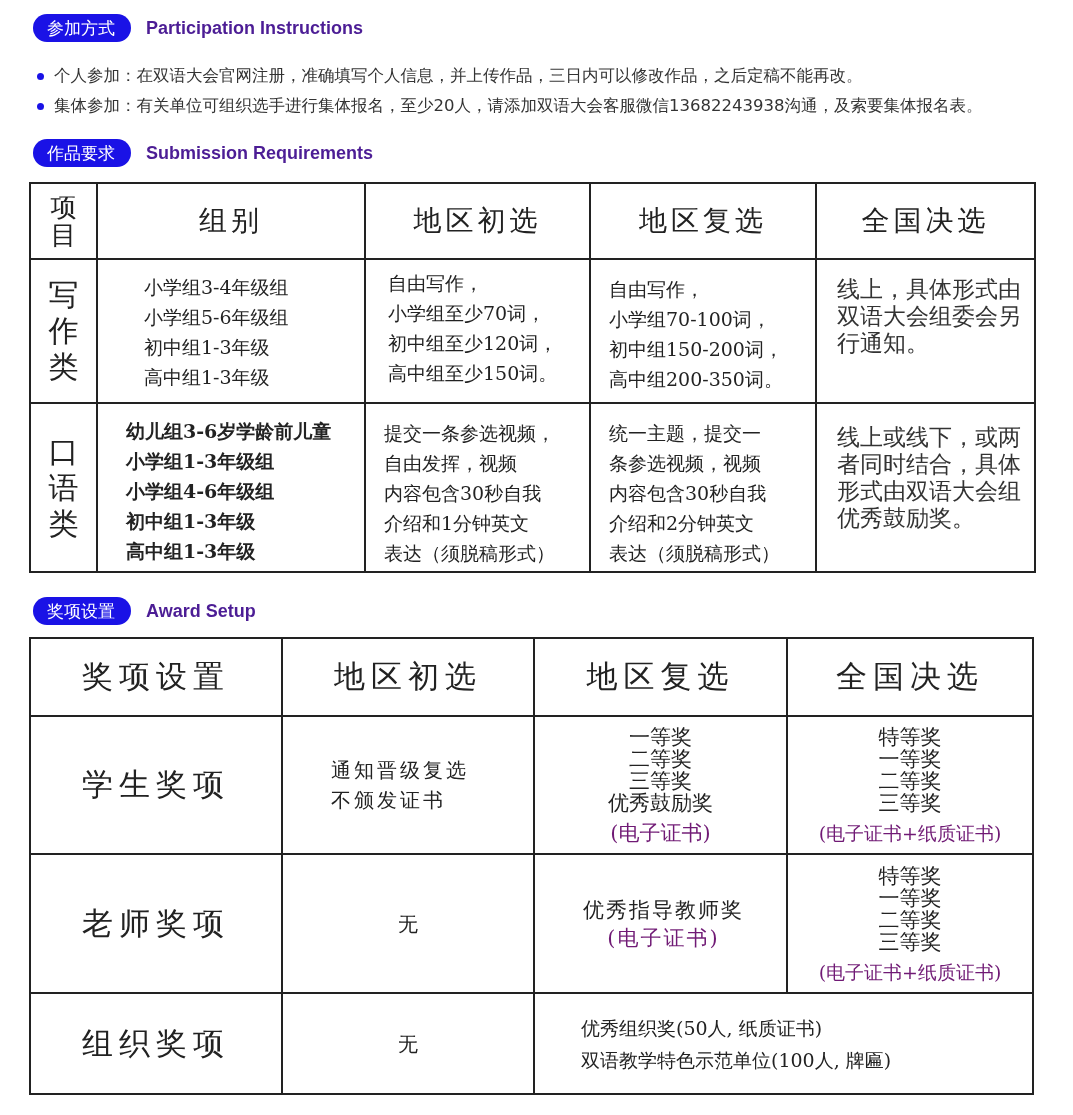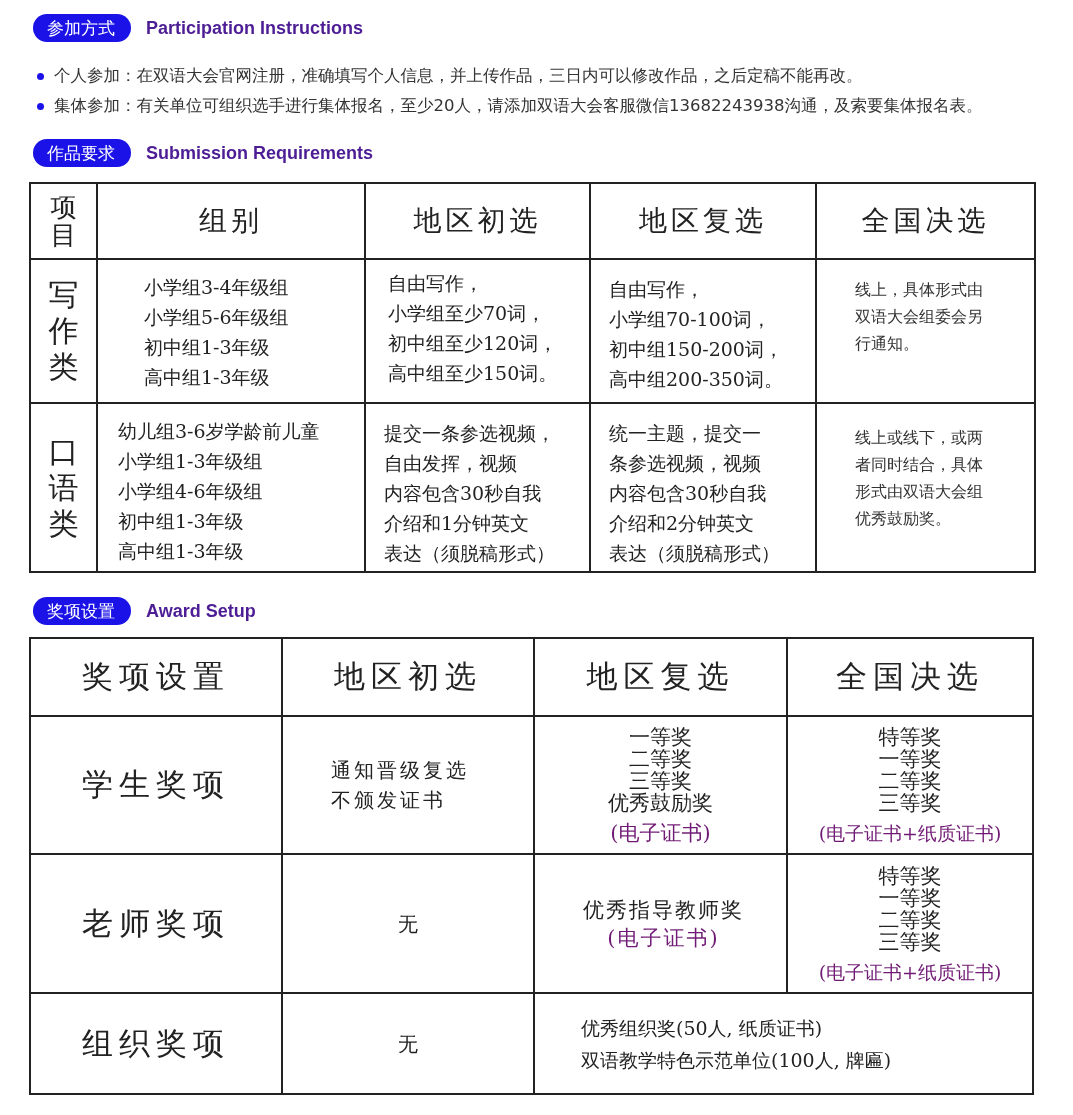--- a/index.html
+++ b/index.html
@@ -15,23 +15,23 @@
   table { position:absolute; border-collapse:collapse; table-layout:fixed; font-family:"DejaVu Serif", serif; }
   td { border:2px solid #222; padding:0; color:#222; }
   #t1 { left:29px; top:182px; width:1005px; }
   #t2 { left:29px; top:637px; width:1003px; }
   .hcell { text-align:center; font-size:28px; letter-spacing:4px; }
   .vcell { text-align:center; font-size:30px; line-height:36px; }
   .vcell span { display:block; }
   .lines { font-size:19px; line-height:30px; }
   .lines span { display:block; white-space:nowrap; }
   .grp { padding-left:46px; }
-  .grp2 { padding-left:20px; }
+  .grp2 { padding-left:28px;font-weight:bold; }
   .plain { padding-left:22px; }
-  .small { font-size:16px; line-height:27px; padding-left:38px; font-family:"DejaVu Sans", sans-serif; color:#333; }
+  .small { font-size:23px; line-height:27px; padding-left:20px; font-family:"DejaVu Sans", sans-serif; color:#333; }
   .award-h { text-align:center; font-size:31px; letter-spacing:6px; }
   .center { text-align:center; }
   .awlines { font-size:21px; line-height:22px; text-align:center; }
   .awlines span { display:block; white-space:nowrap; }
   .red { color:#701a75; margin-top:8px; }
   .org { font-size:19px; line-height:32px; padding-left:46px; }
   .org span { display:block; white-space:nowrap; }
   .mid { font-size:20px; line-height:30px; text-align:center; }
   .mid span { display:block; }
 </style>

